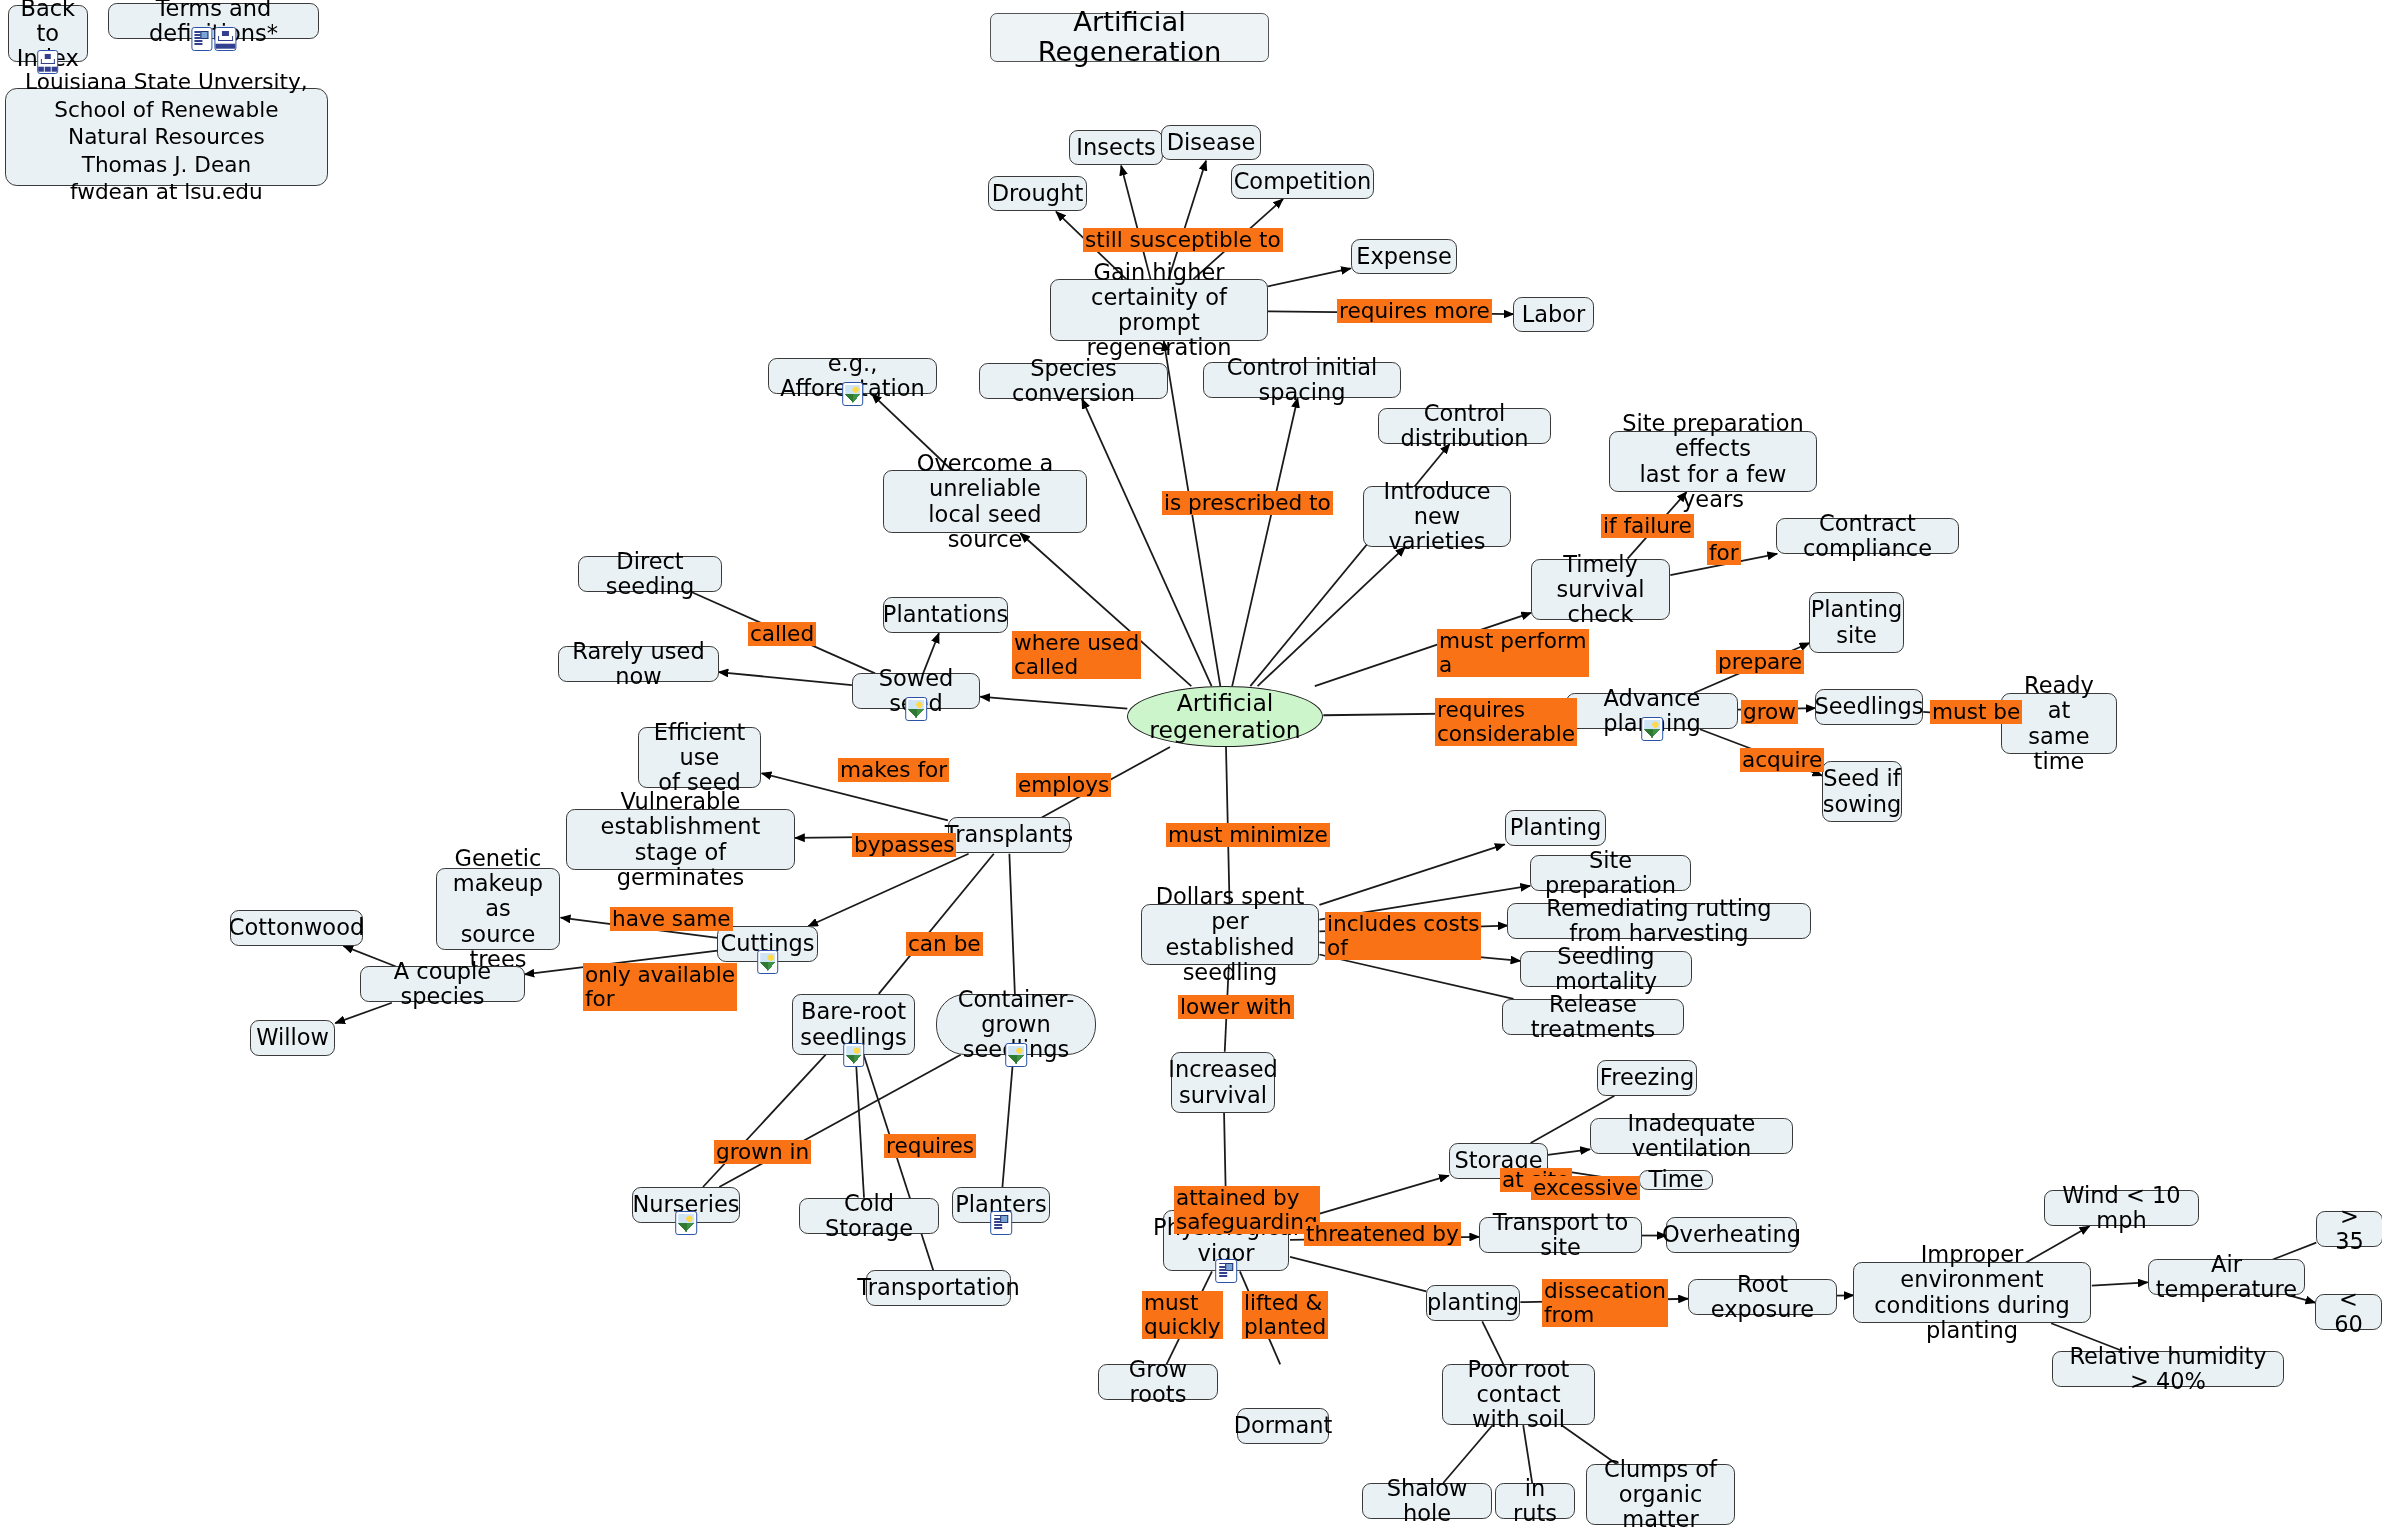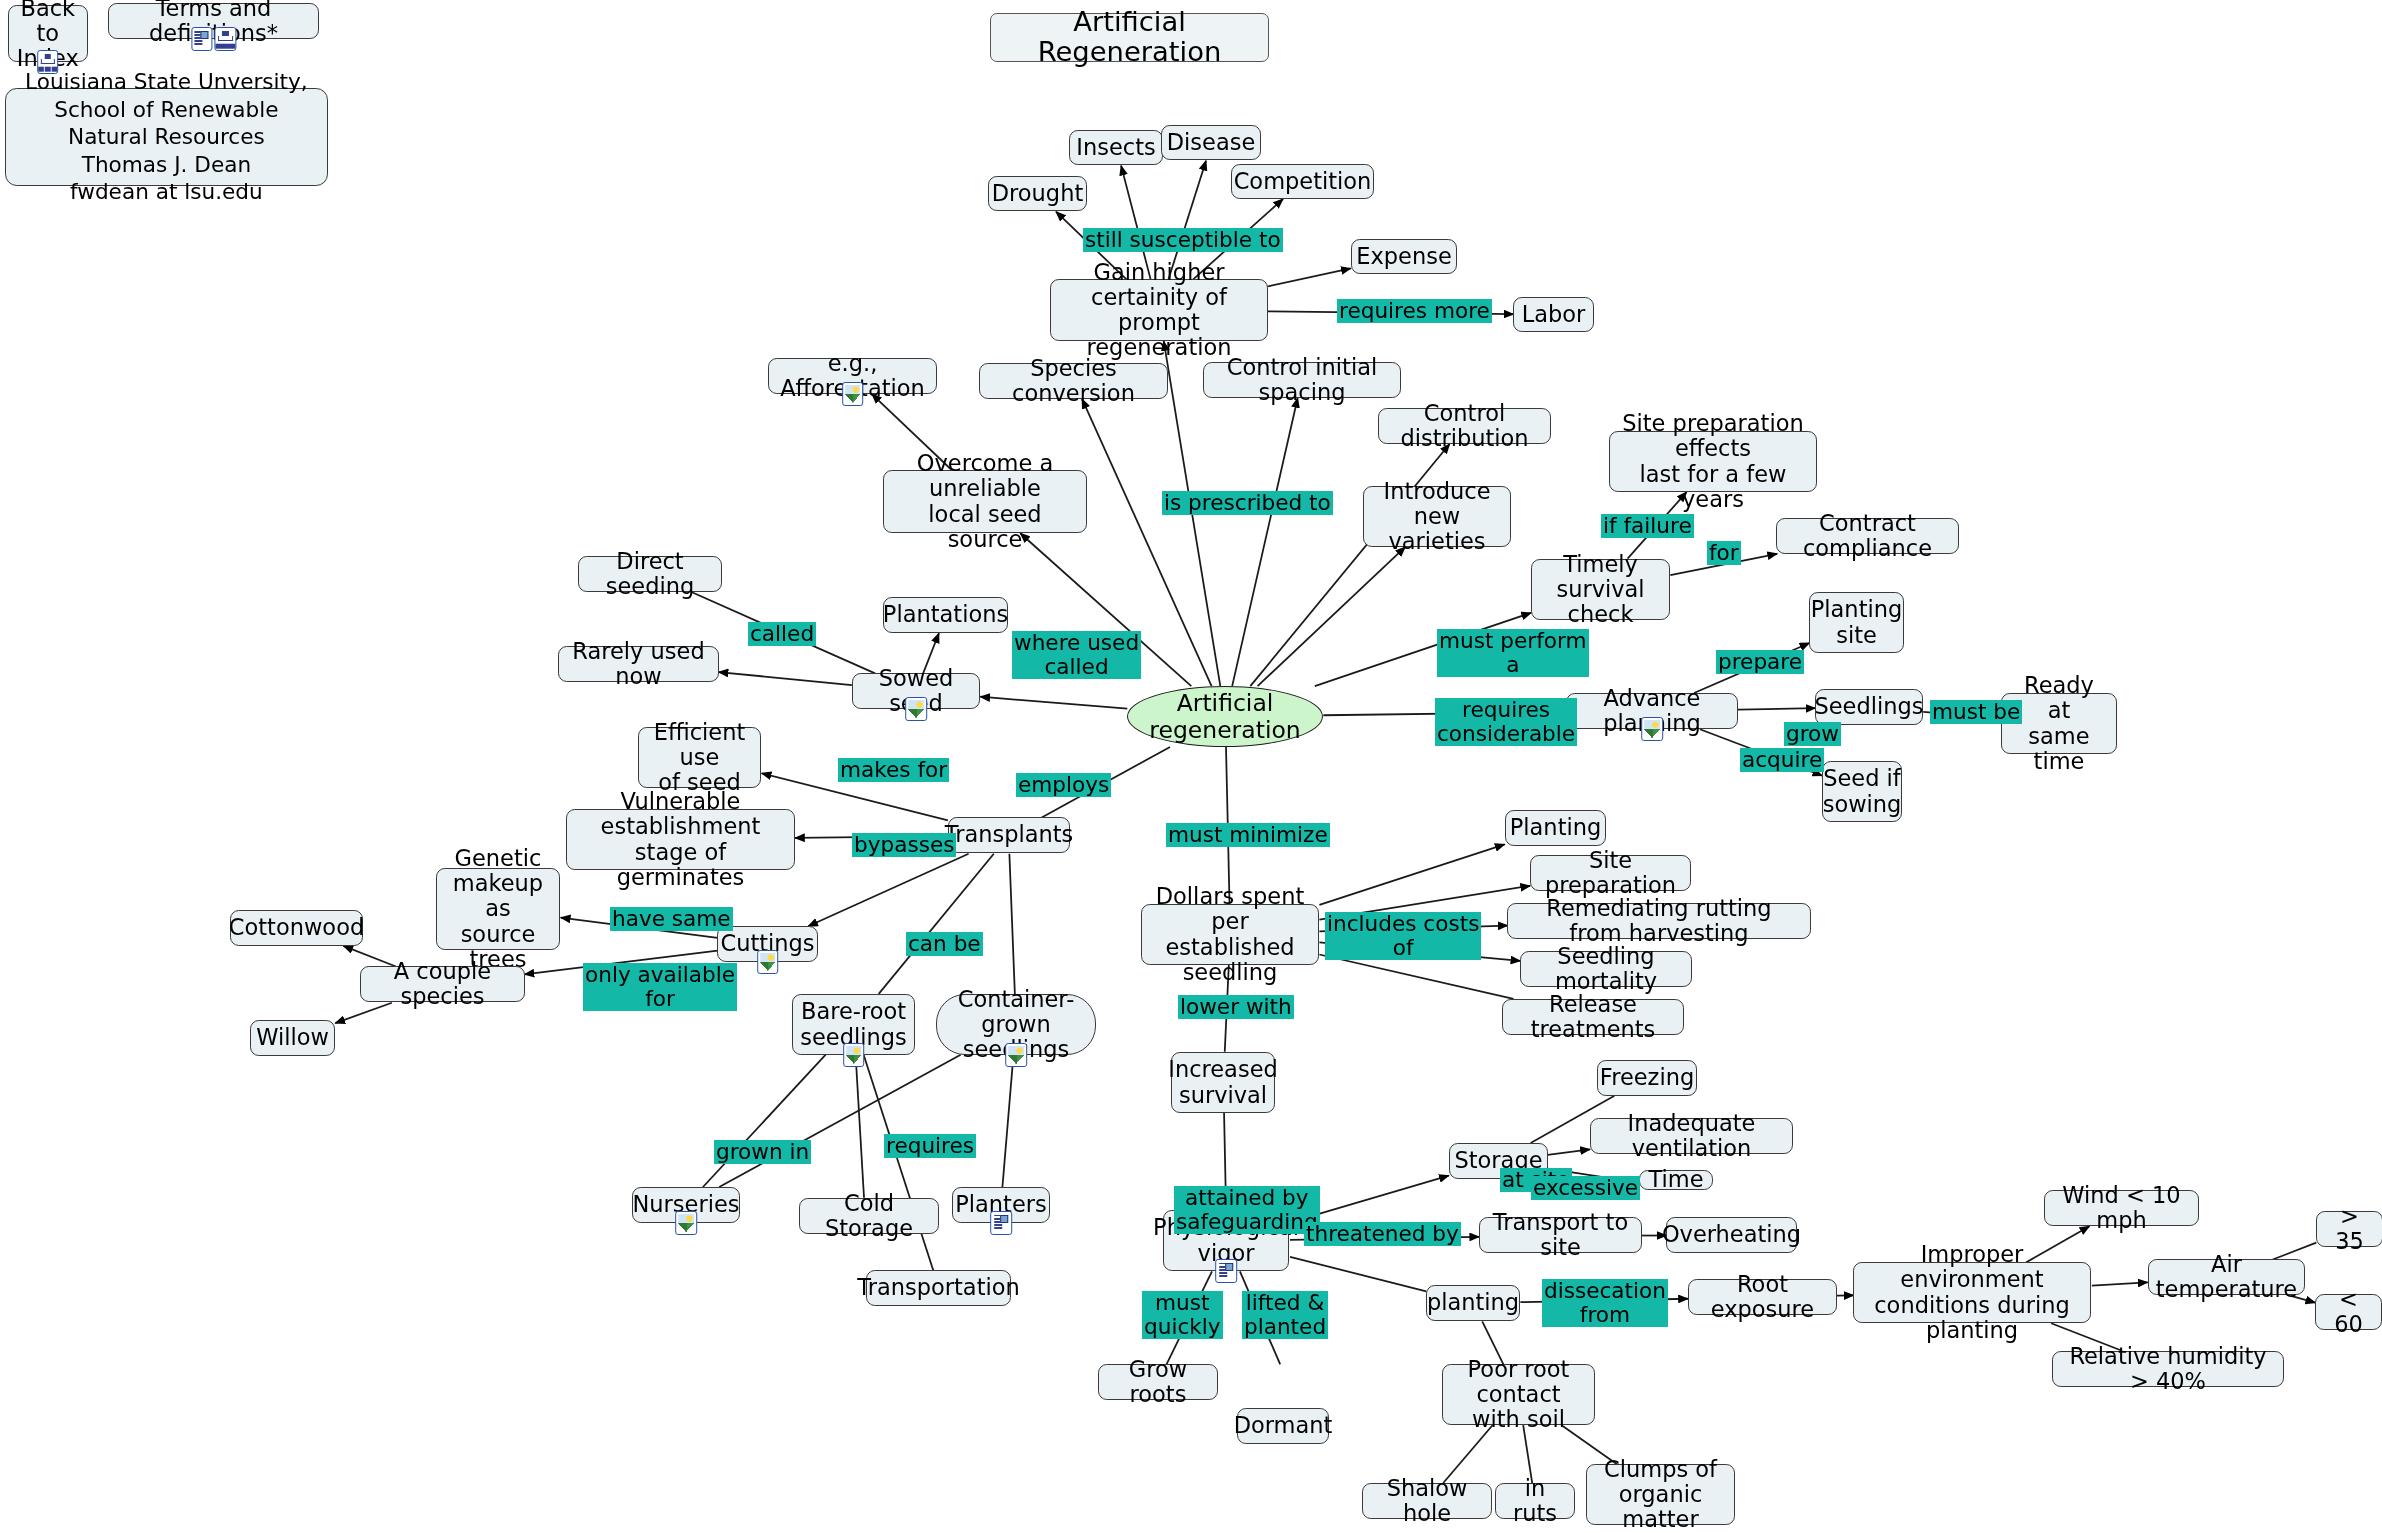--- a/index.html
+++ b/index.html
@@ -58,24 +58,24 @@
     background: #eaf1f4;
     font-size: 21.6px;
     line-height: 1.28;
     border-radius: 11.8px;
   }
   .label {
     position: absolute;
     color: #000000;
     font-size: 21.6px;
     line-height: 1.1;
-    text-align: center;
+    text-align: left;
     white-space: pre-line;
     z-index: 6;
-    background: #14b8a6;
+    background: #f97316;
     padding: 0 2px;
   }
   
   .icons {
     position: absolute;
     bottom: -12.7px;
     left: 50%;
     transform: translateX(-50%);
     display: flex;
     gap: 2px;
@@ -342,21 +342,21 @@
       <div class="label" style="left: 1601px; top: 514px;">if failure</div>
       <div class="label" style="left: 1707px; top: 541px;">for</div>
       <div class="label" style="left: 748px; top: 622px;">called</div>
       <div class="label" style="left: 1012px; top: 631px;">where used
 called</div>
       <div class="label" style="left: 1437px; top: 629px;">must perform
 a</div>
       <div class="label" style="left: 1435px; top: 698px;">requires
 considerable</div>
       <div class="label" style="left: 1716px; top: 650px;">prepare</div>
-      <div class="label" style="left: 1784px; top: 700px; margin-top: 22px;">grow</div>
+      <div class="label" style="left: 1741px; top: 700px;">grow</div>
       <div class="label" style="left: 1740px; top: 748px;">acquire</div>
       <div class="label" style="left: 1930px; top: 700px;">must be</div>
       <div class="label" style="left: 838px; top: 758px;">makes for</div>
       <div class="label" style="left: 1016px; top: 773px;">employs</div>
       <div class="label" style="left: 852px; top: 833px;">bypasses</div>
       <div class="label" style="left: 1166px; top: 823px;">must minimize</div>
       <div class="label" style="left: 1325px; top: 912px;">includes costs
 of</div>
       <div class="label" style="left: 610px; top: 907px;">have same</div>
       <div class="label" style="left: 906px; top: 932px;">can be</div>

